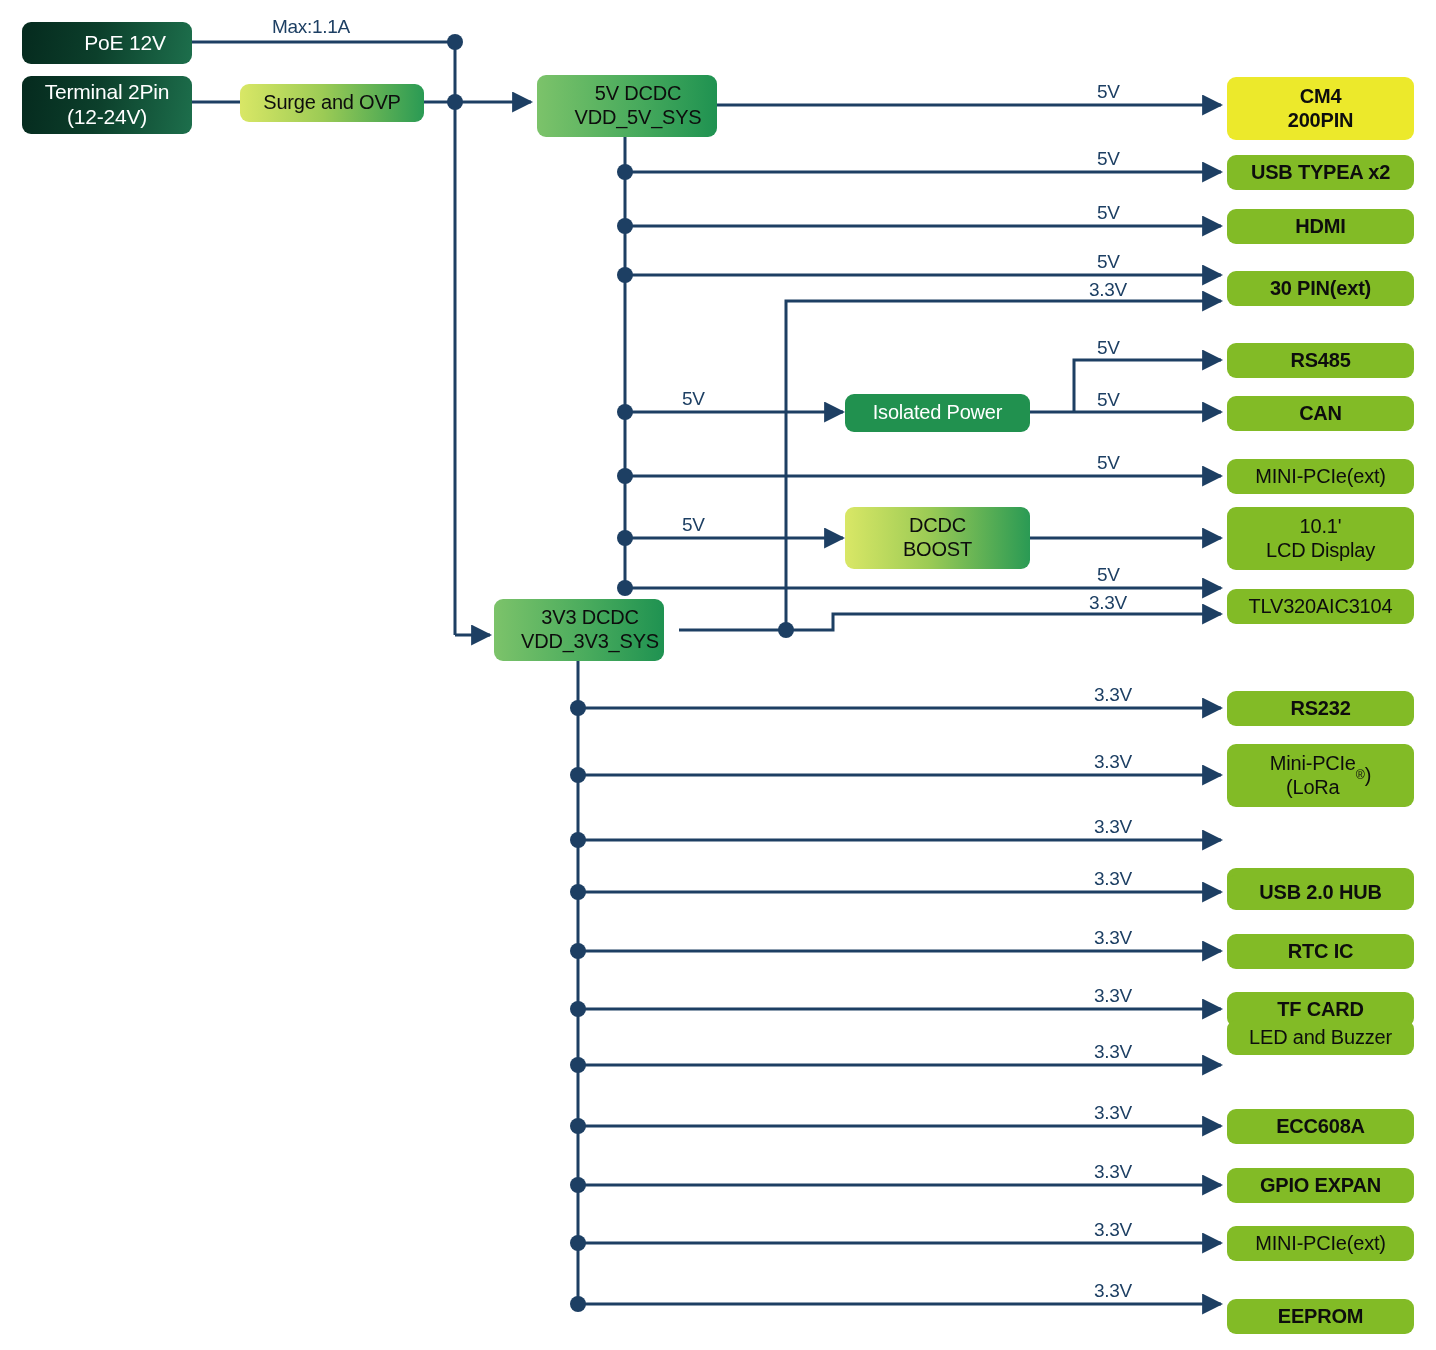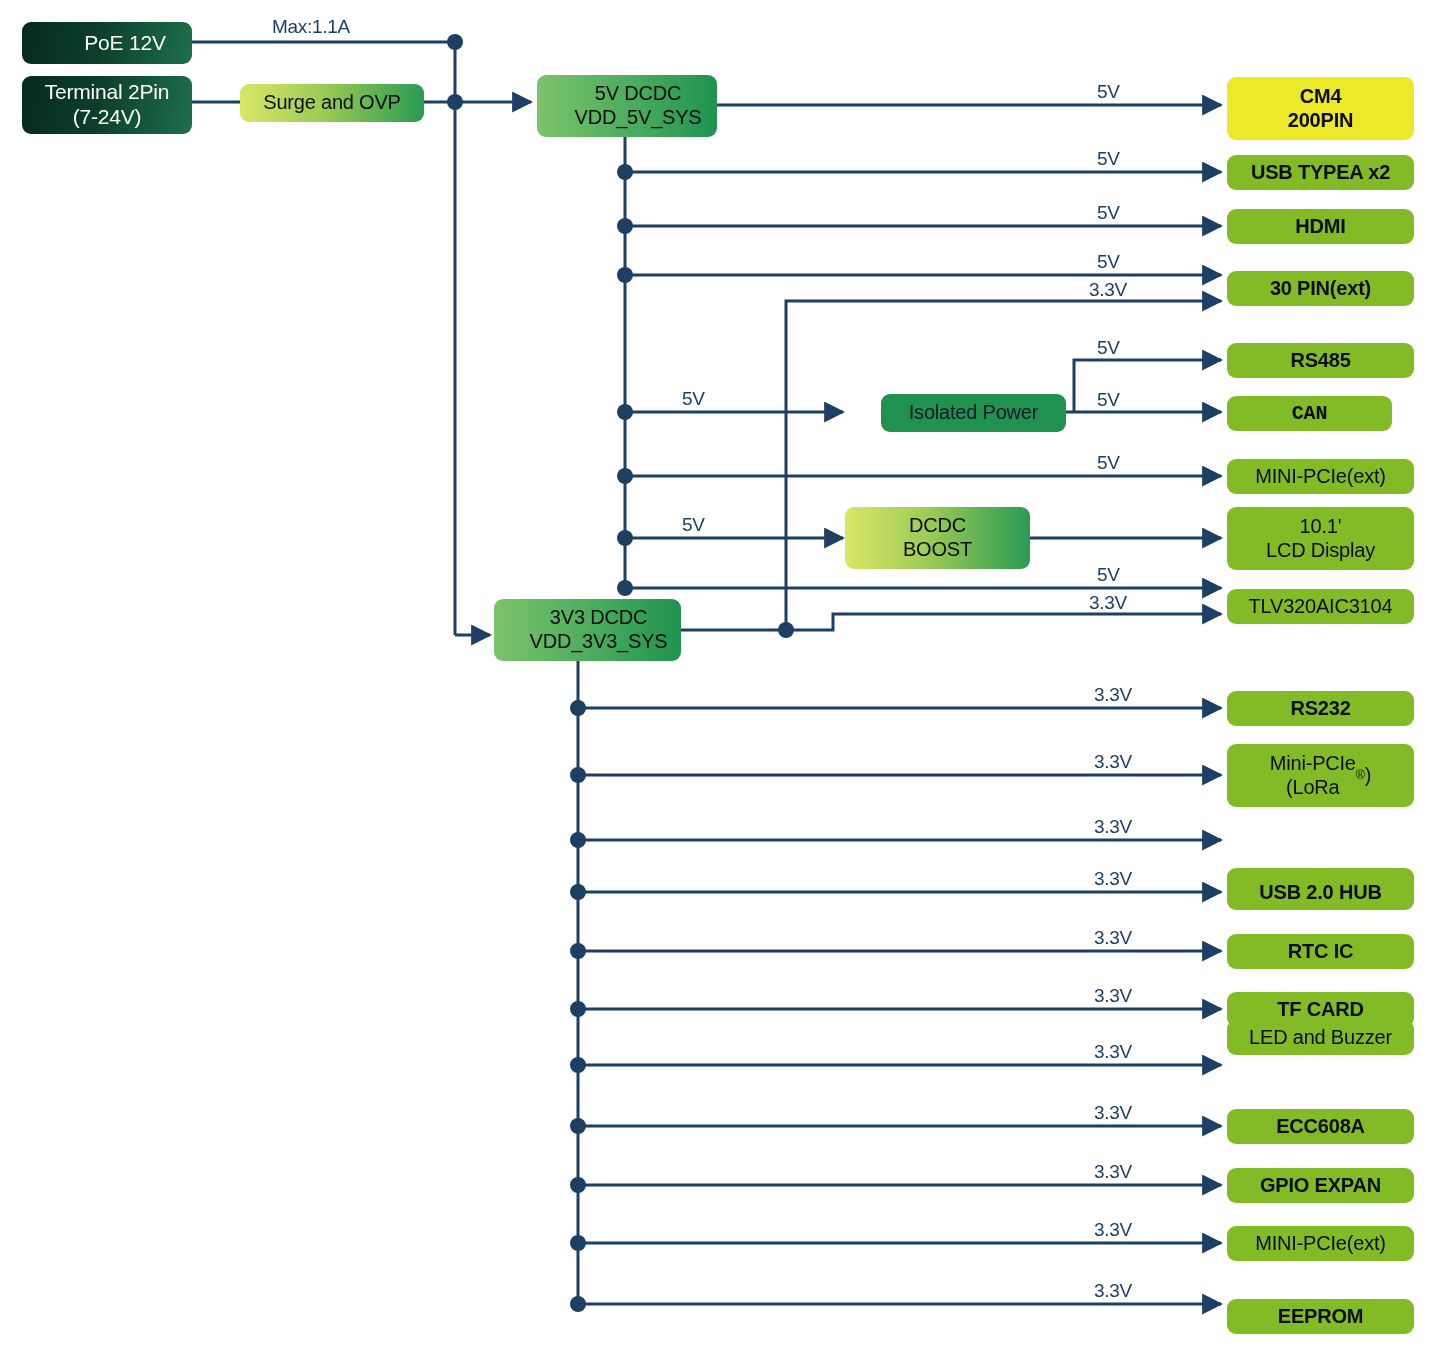--- a/index.html
+++ b/index.html
@@ -49,24 +49,23 @@
     font-size: 20px;
     background: linear-gradient(90deg, #7cc36a 0%, #49ab5d 55%, #1f9251 100%);
     padding-left: 22px;
   }
   .node.conv-yellow {
     color: #0d0d0d;
     font-size: 20px;
     background: linear-gradient(90deg, #d9e766 0%, #9ccb55 45%, #2a9a54 100%);
   }
   .node.conv-flat {
-    color: #0f172a;
+    color: #ffffff;
     font-size: 20px;
     background: #21914f;
-    margin-left: 36px;
   }
   .node.sink {
     color: #0d0d0d;
     font-size: 20px;
     background: #82bb26;
   }
   .node.sink-cm4 {
     color: #0d0d0d;
     font-size: 20px;
     font-weight: bold;
@@ -172,30 +171,30 @@
       <circle cx="578" cy="1126" r="8"></circle>
       <circle cx="578" cy="1185" r="8"></circle>
       <circle cx="578" cy="1243" r="8"></circle>
       <circle cx="578" cy="1304" r="8"></circle>
     </g>
   </svg>
 
   <div class="node src" style="left:22px; top:22px; width:170px; height:42px;padding-left:36px;">PoE 12V</div>
 
   <div class="node src" style="left:22px; top:76px; width:170px; height:58px;">Terminal 2Pin
-(7-24V)</div>
+(12-24V)</div>
 
   <div class="node conv-yellow" style="left:240px; top:84px; width:184px; height:38px;">Surge and OVP</div>
 
   <div class="vlabel" style="left:272px; top:16px;">Max:1.1A</div>
 
   <div class="node conv" style="left:537px; top:75px; width:180px; height:62px;">5V DCDC
 VDD_5V_SYS</div>
 
-  <div class="node conv" style="left:494px; top:599px; width:187px; height:62px;">3V3 DCDC
+  <div class="node conv" style="left:494px; top:599px; width:170px; height:62px;">3V3 DCDC
 VDD_3V3_SYS</div>
 
   <div class="node conv-flat" style="left:845px; top:394px; width:185px; height:38px;">Isolated Power</div>
 
   <div class="node conv-yellow" style="left:845px; top:507px; width:185px; height:62px;">DCDC
 BOOST</div>
 
   <div class="node sink-cm4" style="left:1227px; top:77px; width:187px; height:63px;">CM4
 200PIN</div>
   <div class="vlabel" style="left:1097px; top:81px;">5V</div>
@@ -206,21 +205,21 @@
   <div class="node sink bold" style="left:1227px; top:209px; width:187px; height:35px;">HDMI</div>
   <div class="vlabel" style="left:1097px; top:202px;">5V</div>
 
   <div class="node sink bold" style="left:1227px; top:271px; width:187px; height:35px;">30 PIN(ext)</div>
   <div class="vlabel" style="left:1097px; top:251px;">5V</div>
   <div class="vlabel" style="left:1089px; top:279px;">3.3V</div>
 
   <div class="node sink bold" style="left:1227px; top:343px; width:187px; height:35px;">RS485</div>
   <div class="vlabel" style="left:1097px; top:337px;">5V</div>
 
-  <div class="node sink bold" style="left:1227px; top:396px; width:165px; height:35px;font-family:Liberation Mono, monospace;">CAN</div>
+  <div class="node sink bold" style="left:1227px; top:396px; width:187px; height:35px;">CAN</div>
   <div class="vlabel" style="left:1097px; top:389px;">5V</div>
 
   <div class="node sink" style="left:1227px; top:459px; width:187px; height:35px;">MINI-PCIe(ext)</div>
   <div class="vlabel" style="left:1097px; top:452px;">5V</div>
 
   <div class="node sink" style="left:1227px; top:507px; width:187px; height:63px;">10.1'
 LCD Display</div>
 
   <div class="node sink" style="left:1227px; top:589px; width:187px; height:35px;">TLV320AIC3104</div>
   <div class="vlabel" style="left:1097px; top:564px;">5V</div>

